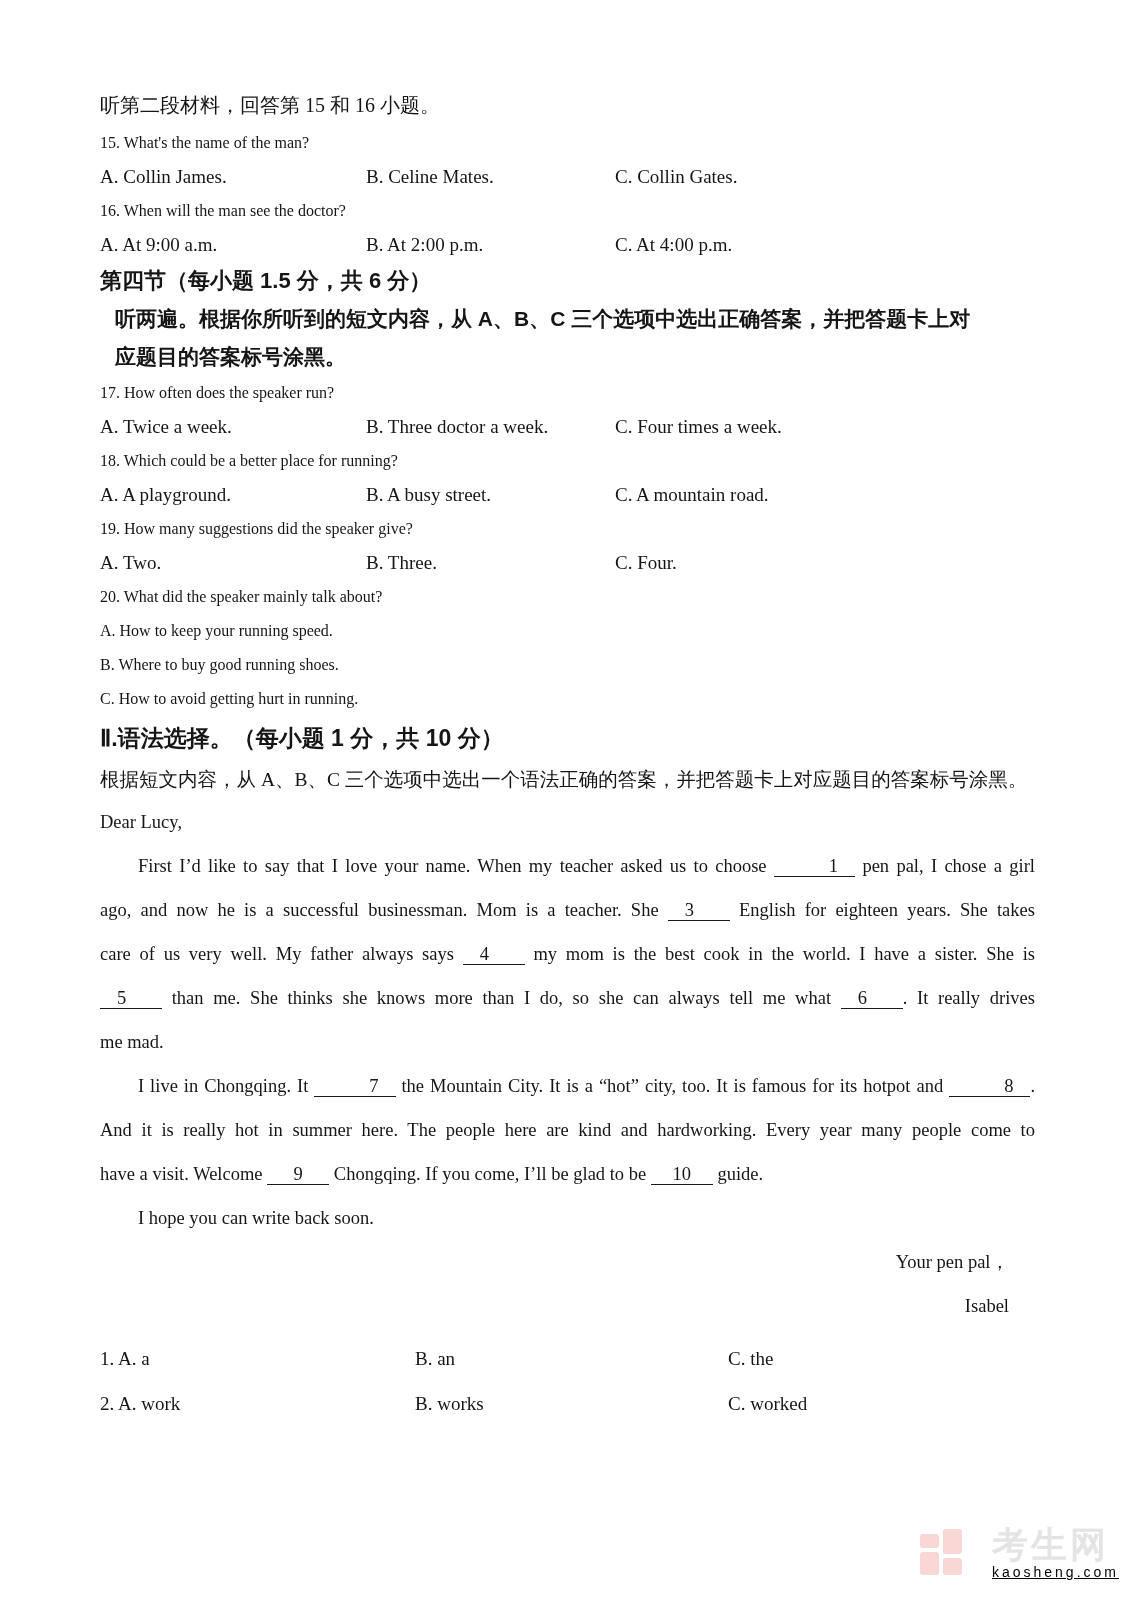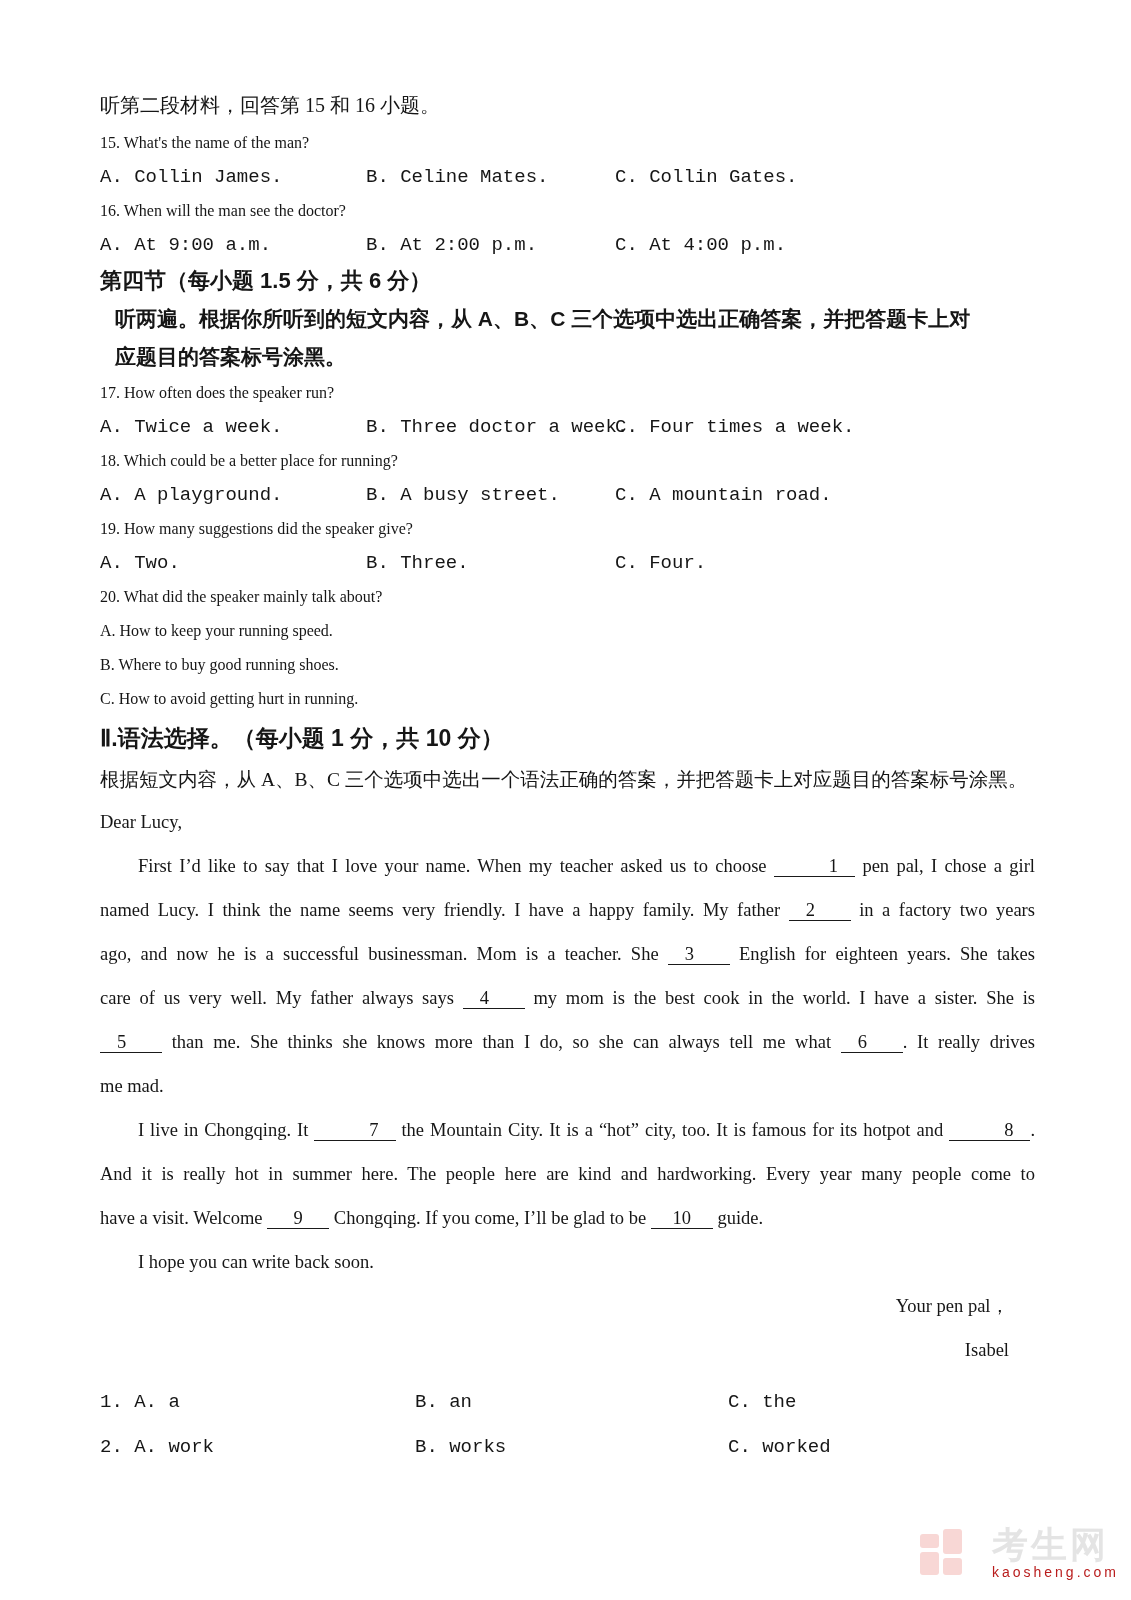--- a/index.html
+++ b/index.html
@@ -4,21 +4,21 @@
 <style>
   html,body { margin:0; padding:0; }
   body {
     width:1131px; height:1600px; background:#ffffff; color:#161616;
     font-family:"Liberation Serif", serif; position:relative; overflow:hidden;
   }
   .page { position:absolute; left:100px; top:84px; width:935px; }
 
   .cn-intro { font-size:20px; line-height:42px; }
   .q-line   { font-size:16px; line-height:34px; }
-  .c3 { position:relative; height:34px; font-size:19px;font-family:Liberation Mono, monospace; }
+  .c3 { position:relative; height:34px; font-size:19px; }
   .c3 span { position:absolute; top:0; white-space:nowrap; line-height:34px; }
   .oA { left:0; } .oB { left:266px; } .oC { left:515px; }
   .g .oB { left:315px; } .g .oC { left:628px; }
   .g { height:45px; }
   .g span { line-height:45px; }
 
   .h4 { font-size:22px; font-weight:bold; line-height:38px; font-family:"Liberation Sans", sans-serif; }
   .instr-bold { font-size:21px; font-weight:bold; line-height:38px; font-family:"Liberation Sans", sans-serif;padding-left:15px; }
   .h2x { font-size:23px; font-weight:bold; line-height:44px; font-family:"Liberation Sans", sans-serif; }
   .instr { font-size:19.5px; line-height:40px; }
@@ -90,21 +90,20 @@
   <div class="q-line">B. Where to buy good running shoes.</div>
   <div class="q-line">C. How to avoid getting hurt in running.</div>
 
   <div class="h2x">Ⅱ.语法选择。（每小题 1 分，共 10 分）</div>
   <div class="instr">根据短文内容，从 A、B、C 三个选项中选出一个语法正确的答案，并把答题卡上对应题目的答案标号涂黑。</div>
 
   <div class="letter">
     <div class="letter-line">Dear Lucy,</div>
     <div>
         <div class="letter-line justify indent">First I’d like to say that I love your name. When my teacher asked us to choose <span class="blank">1</span> pen pal, I chose a girl</div>
-        <div class="letter-line justify">named Lucy. I think the name seems very friendly. I have a happy family. My father <span class="blank">2</span> in a factory two years</div>
         <div class="letter-line justify">ago, and now he is a successful businessman. Mom is a teacher. She <span class="blank">3</span> English for eighteen years. She takes</div>
         <div class="letter-line justify">care of us very well. My father always says <span class="blank">4</span> my mom is the best cook in the world. I have a sister. She is</div>
         <div class="letter-line justify"><span class="blank">5</span> than me. She thinks she knows more than I do, so she can always tell me what <span class="blank">6</span>. It really drives</div>
         <div class="letter-line">me mad.</div>
       </div>
     <div>
         <div class="letter-line justify indent">I live in Chongqing. It <span class="blank">7</span> the Mountain City. It is a “hot” city, too. It is famous for its hotpot and <span class="blank">8</span>.</div>
         <div class="letter-line justify">And it is really hot in summer here. The people here are kind and hardworking. Every year many people come to</div>
         <div class="letter-line">have a visit. Welcome <span class="blank">9</span> Chongqing. If you come, I’ll be glad to be <span class="blank">10</span> guide.</div>
       </div>
@@ -130,15 +129,15 @@
 
 <div class="wm">
   <div class="wm-logo">
     <div style="left: 0px; top: 8px; width: 19px; height: 14px; background: rgb(248, 215, 213);"></div>
     <div style="left: 0px; top: 26px; width: 19px; height: 23px; background: rgb(248, 215, 213);"></div>
     <div style="left: 23px; top: 3px; width: 19px; height: 25px; background: rgb(248, 215, 213);"></div>
     <div style="left: 23px; top: 32px; width: 19px; height: 17px; background: rgb(248, 215, 213);"></div>
   </div>
   <div>
     <div class="wm-name" style="color: rgb(228, 228, 228);">考生网</div>
-    <div class="wm-url" style="color: #b91c1c;">kaosheng.com</div>
+    <div class="wm-url" style="color: #000000; text-decoration: underline;">kaosheng.com</div>
   </div>
 </div>
 
 </body></html>

